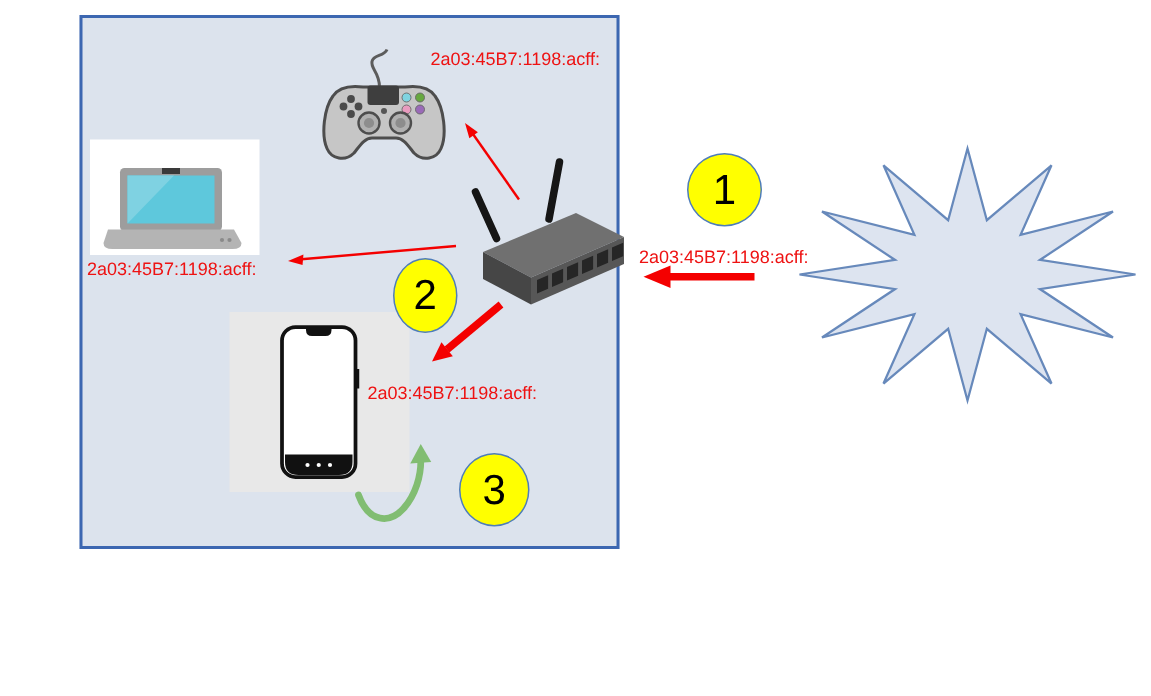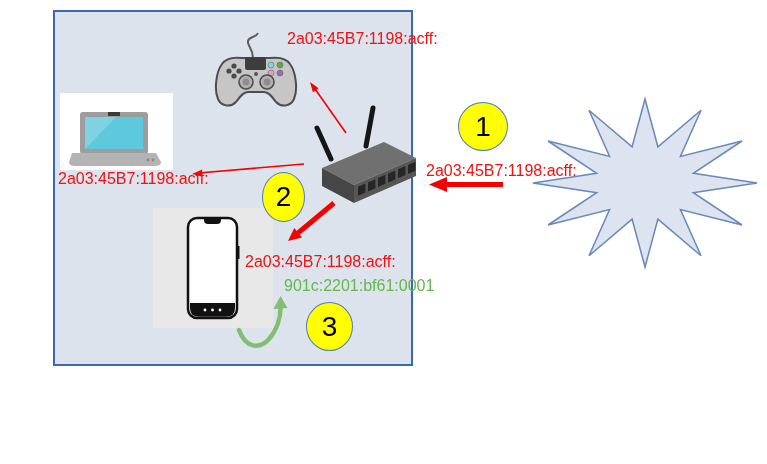--- a/index.html
+++ b/index.html
@@ -9,21 +9,21 @@
   }
   *{margin:0;padding:0;box-sizing:border-box}
   body{background:#fff}
   #canvas{position:relative;width:767px;height:464px;background:#ffffff;
     font-family:"Liberation Sans",sans-serif;overflow:hidden}
   .abs{position:absolute}
   .lan-box{left:53px;top:10px;width:360px;height:356px;
     background:var(--box-fill);border:2px solid var(--box-border)}
   .card-white{left:60px;top:93px;width:113px;height:77px;background:#ffffff}
   .card-gray{left:153px;top:208px;width:120px;height:120px;background:#e8e8e8}
-  .ip{font-size:16px;line-height:14px;white-space:nowrap}
+  .ip{font-size:12px;line-height:14px;white-space:nowrap}
   .ip.public{color:var(--public-ip)}
   .ip.local{color:var(--local-ip)}
   .badge{background:var(--highlight);border:1px solid #4e7dba;border-radius:50%;
     display:flex;align-items:center;justify-content:center;
     font-size:28px;color:#000}
   .internet-text{font-size:23px;color:#000;letter-spacing:0px;
     width:170px;text-align:center}
   svg{display:block}
   .overlay{left:0;top:0;pointer-events:none}
 </style>
@@ -117,21 +117,20 @@
     <g style="fill:var(--arrow-green);stroke:var(--arrow-green)">
       <path d="M239 330 C 246 349, 260 349, 269 339 C 277 330, 281 317, 280.5 305" fill="none" stroke-width="4.5" stroke-linecap="round"></path>
       <polygon points="280.5,296 273.5,309 287.5,308" stroke="none"></polygon>
     </g>
   </svg>
 
   <div class="abs ip public" style="left:287px;top:32px">2a03:45B7:1198:acff:</div>
   <div class="abs ip public" style="left:58px;top:172px">2a03:45B7:1198:acff:</div>
   <div class="abs ip public" style="left:426px;top:164px">2a03:45B7:1198:acff:</div>
   <div class="abs ip public" style="left:245px;top:255px">2a03:45B7:1198:acff:</div>
-  <div class="abs ip local" style="left:284px;top:279px">901c:2201:bf61:0001</div>
 
 
   <div class="abs badge" style="left:458px;top:102px;width:50px;height:49px">
     <span>1</span>
   </div>
   <div class="abs badge" style="left:262px;top:172px;width:43px;height:50px">
     <span>2</span>
   </div>
   <div class="abs badge" style="left:306px;top:302px;width:47px;height:49px">
     <span>3</span>

